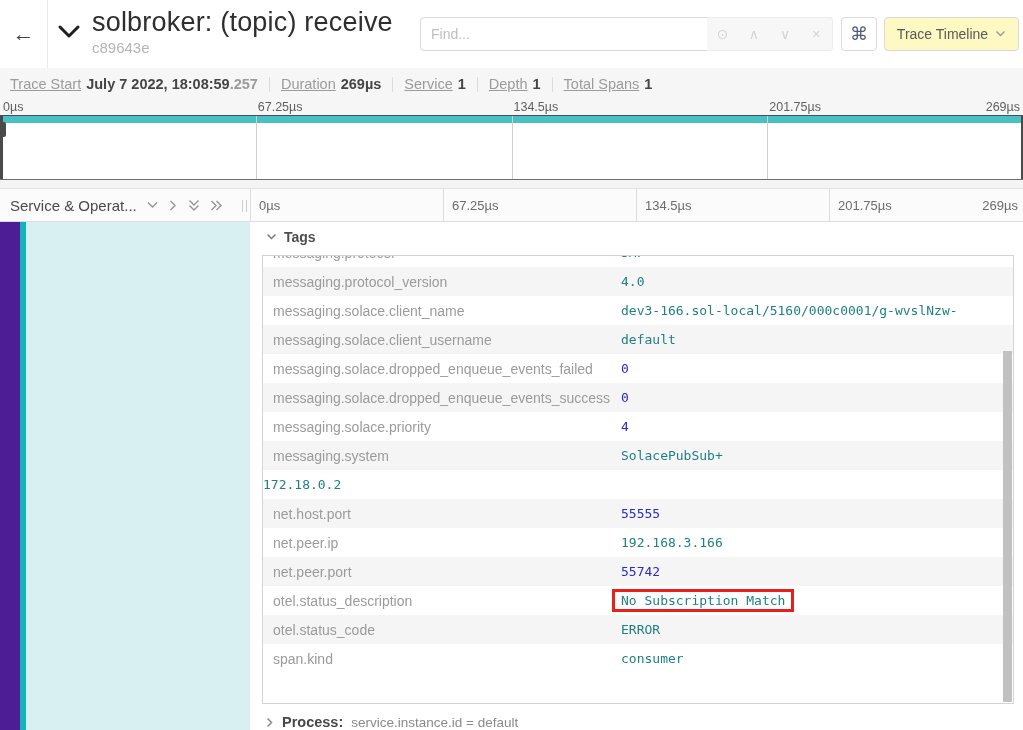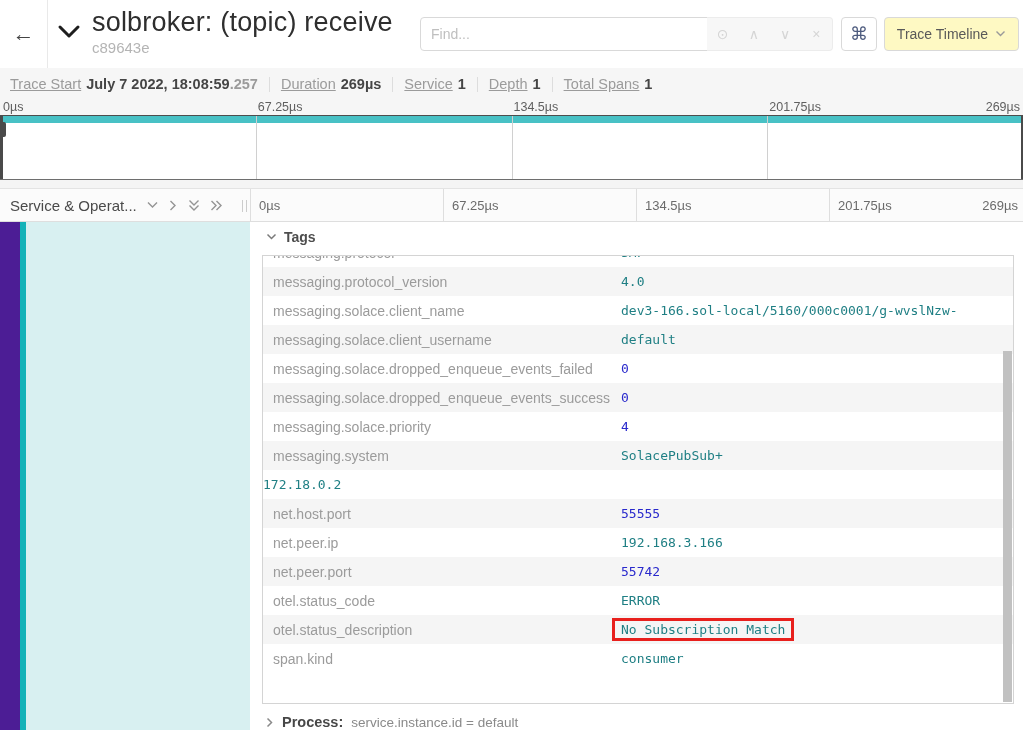--- a/index.html
+++ b/index.html
@@ -286,28 +286,28 @@
           </div>
           <div class="tag-row">
             <div class="tag-key">net.peer.ip</div>
             <div class="tag-val t-string">192.168.3.166</div>
           </div>
           <div class="tag-row">
             <div class="tag-key">net.peer.port</div>
             <div class="tag-val t-number">55742</div>
           </div>
           <div class="tag-row">
-            <div class="tag-key">otel.status_code</div>
-            <div class="tag-val t-string">ERROR</div>
-          </div>
-          <div class="tag-row">
             <div class="tag-key">otel.status_description</div>
             <div class="tag-val t-string">
               <span class="annotated">No Subscription Match</span>
             </div>
+          </div>
+          <div class="tag-row">
+            <div class="tag-key">otel.status_code</div>
+            <div class="tag-val t-string">ERROR</div>
           </div>
           <div class="tag-row">
             <div class="tag-key">span.kind</div>
             <div class="tag-val t-string">consumer</div>
           </div>
         </div>
         <div class="sb-thumb"></div>
       </div>
 
       <div class="process-row">

